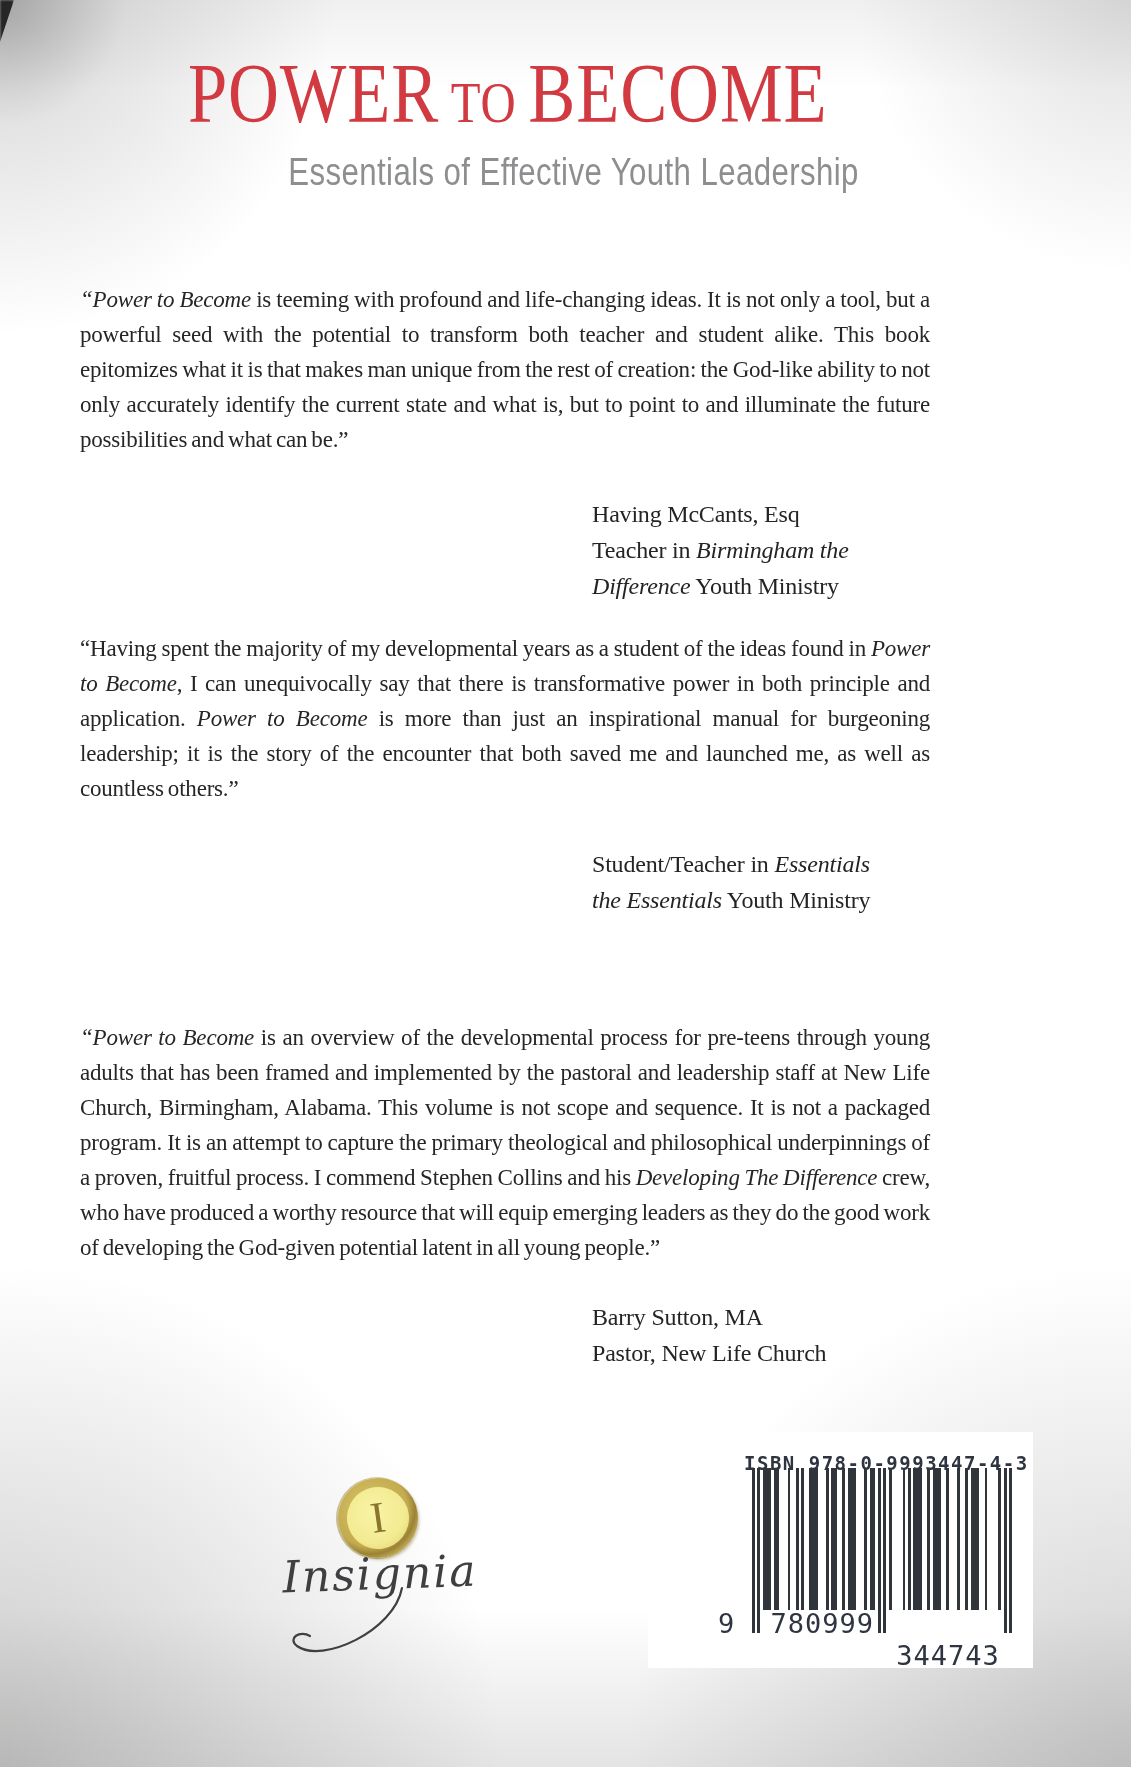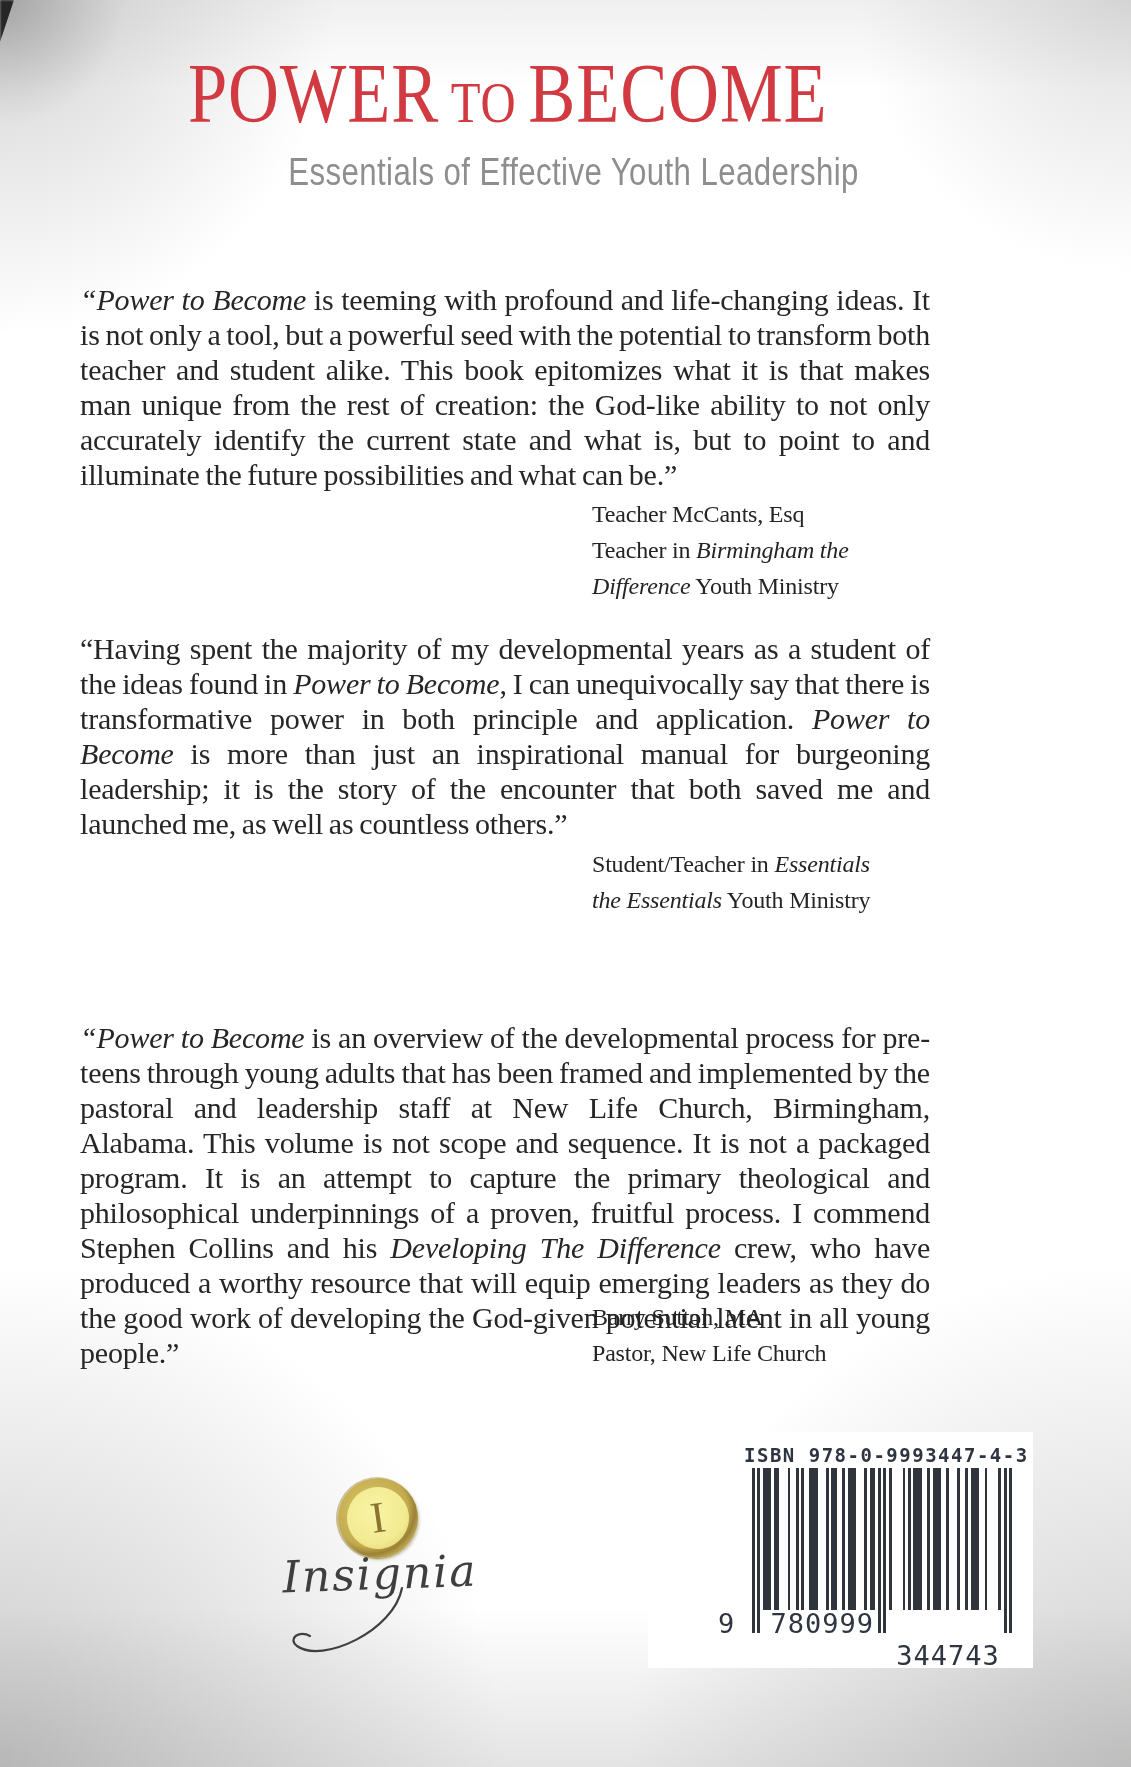--- a/index.html
+++ b/index.html
@@ -28,21 +28,21 @@
   .title-row{position:absolute;top:52px;left:85px;width:845px;text-align:center;white-space:nowrap;line-height:1;}
   .title-scale{display:inline-block;transform:scaleX(.84);transform-origin:50% 50%;}
   .t-big{font-size:84px;color:#d23a41;letter-spacing:1px;font-weight:400;}
   .t-small{font-size:58px;color:#d23a41;letter-spacing:1px;margin:0 10px;}
   .subtitle-row{position:absolute;top:151px;left:85px;width:845px;text-align:right;line-height:1.1;}
   .subtitle-scale{display:inline-block;transform:scaleX(.80);transform-origin:50% 50%;
     font-family:"Liberation Sans",sans-serif;font-size:39px;color:#8d8e90;letter-spacing:.5px;}
   
   .quote{
     position:absolute;left:80px;width:850px;
-    font-size:30px;line-height:35px;color:#262626;
+    font-size:23px;line-height:35px;color:#262626;
     text-align:justify;letter-spacing:-.2px;word-spacing:-1.5px;
   }
   .quote i{font-style:italic;}
   .attr{
     position:absolute;left:592px;
     font-size:24px;line-height:36px;color:#242424;letter-spacing:-.2px;
   }
   .attr i{font-style:italic;}
   .q1{top:282px;} .a1{top:496px;}
   .q2{top:631px;} .a2{top:846px;}
@@ -62,21 +62,21 @@
   .seal-letter{font-family:"Liberation Serif",serif;font-size:44px;color:#8a7430;line-height:1;}
   .publisher-name{
     position:absolute;left:255px;top:1548px;width:250px;text-align:center;
     font-family:"DejaVu Serif",serif;font-style:italic;font-size:44px;color:#3f3f41;
     letter-spacing:2px;transform:rotate(-2deg);
   }
   .flourish{position:absolute;left:252px;top:1586px;width:250px;height:80px;pointer-events:none;}
   
   .barcode-box{position:absolute;left:648px;top:1432px;width:385px;height:236px;background:#fff;}
   .isbn-label{
-    position:absolute;left:96px;top:12px;width:276px;text-align:right;
+    position:absolute;left:96px;top:20px;width:276px;text-align:right;
     font-family:"DejaVu Sans Mono",monospace;font-weight:bold;font-size:19px;
     letter-spacing:1.5px;color:#2e3440;white-space:nowrap;
   }
   .bars{position:absolute;left:104px;top:36px;width:260px;height:165px;}
   .bar{position:absolute;top:0;height:142px;background:#2f353b;}
   .bar.guard{height:165px;}
   .bc-digit{
     position:absolute;font-family:"DejaVu Sans Mono",monospace;font-size:27px;color:#2e3440;
     top:176px;letter-spacing:1px;white-space:nowrap;
   }
@@ -100,21 +100,21 @@
       <span class="t-small">TO</span>
       <span class="t-big">BECOME</span>
     </span>
   </div>
   <div class="subtitle-row">
     <span class="subtitle-scale">Essentials of Effective Youth Leadership</span>
   </div>
 
   <div class="quote q1"><i>“Power to Become</i><span> is teeming with profound and life-changing ideas. It is not only a tool, but a powerful seed with the potential to transform both teacher and student alike. This book epitomizes what it is that makes man unique from the rest of creation: the God-like ability to not only accurately identify the current state and what is, but to point to and illuminate the future possibilities and what can be.”</span></div>
   <div class="attr a1">
-    <div><span>Teacher McCants, Esq</span></div>
+    <div><span>Having McCants, Esq</span></div>
     <div><span>Teacher in </span><i>Birmingham the</i></div>
     <div><i>Difference</i><span> Youth Ministry</span></div>
   </div>
 
   <div class="quote q2"><span>“Having spent the majority of my developmental years as a student of the ideas found in </span><i>Power to Become</i><span>, I can unequivocally say that there is transformative power in both principle and application. </span><i>Power to Become</i><span> is more than just an inspirational manual for burgeoning leadership; it is the story of the encounter that both saved me and launched me, as well as countless others.”</span></div>
   <div class="attr a2">
     <div><span>Student/Teacher in </span><i>Essentials</i></div>
     <div><i>the Essentials</i><span> Youth Ministry</span></div>
   </div>
 

